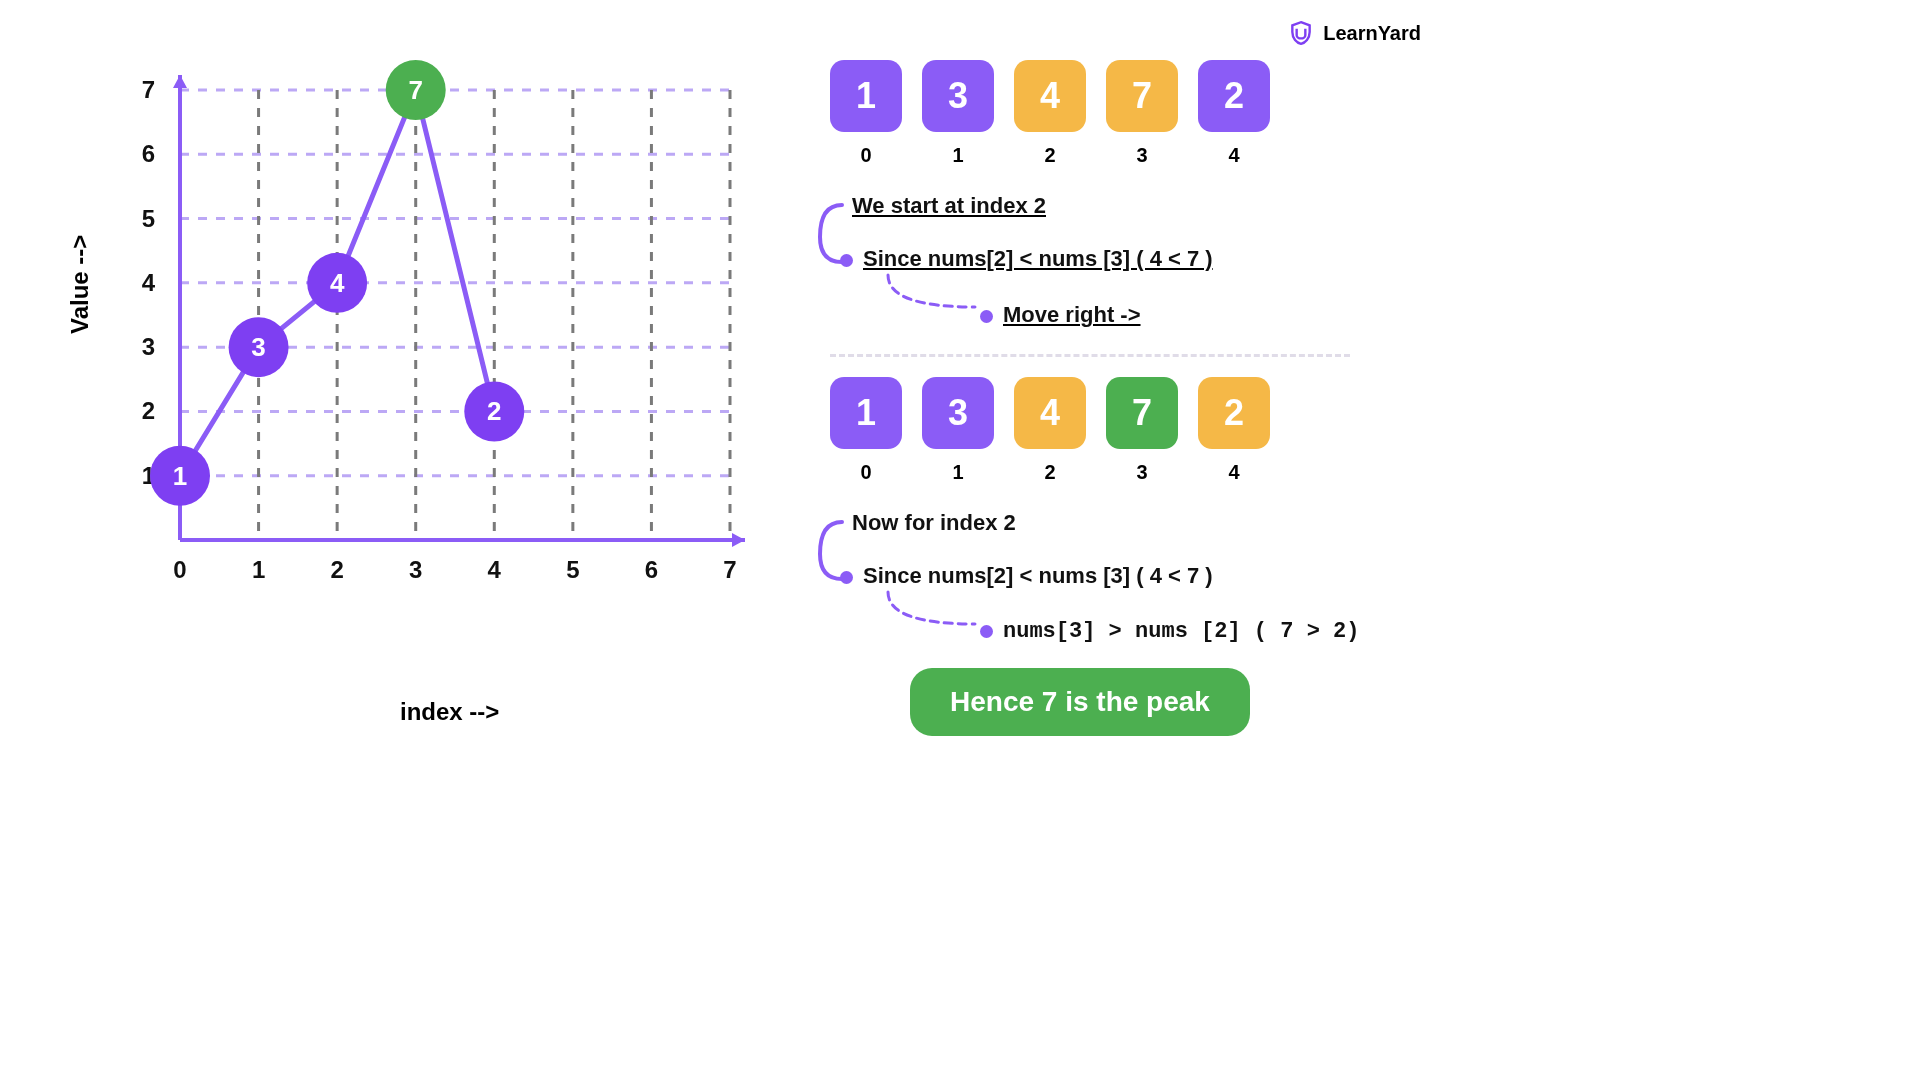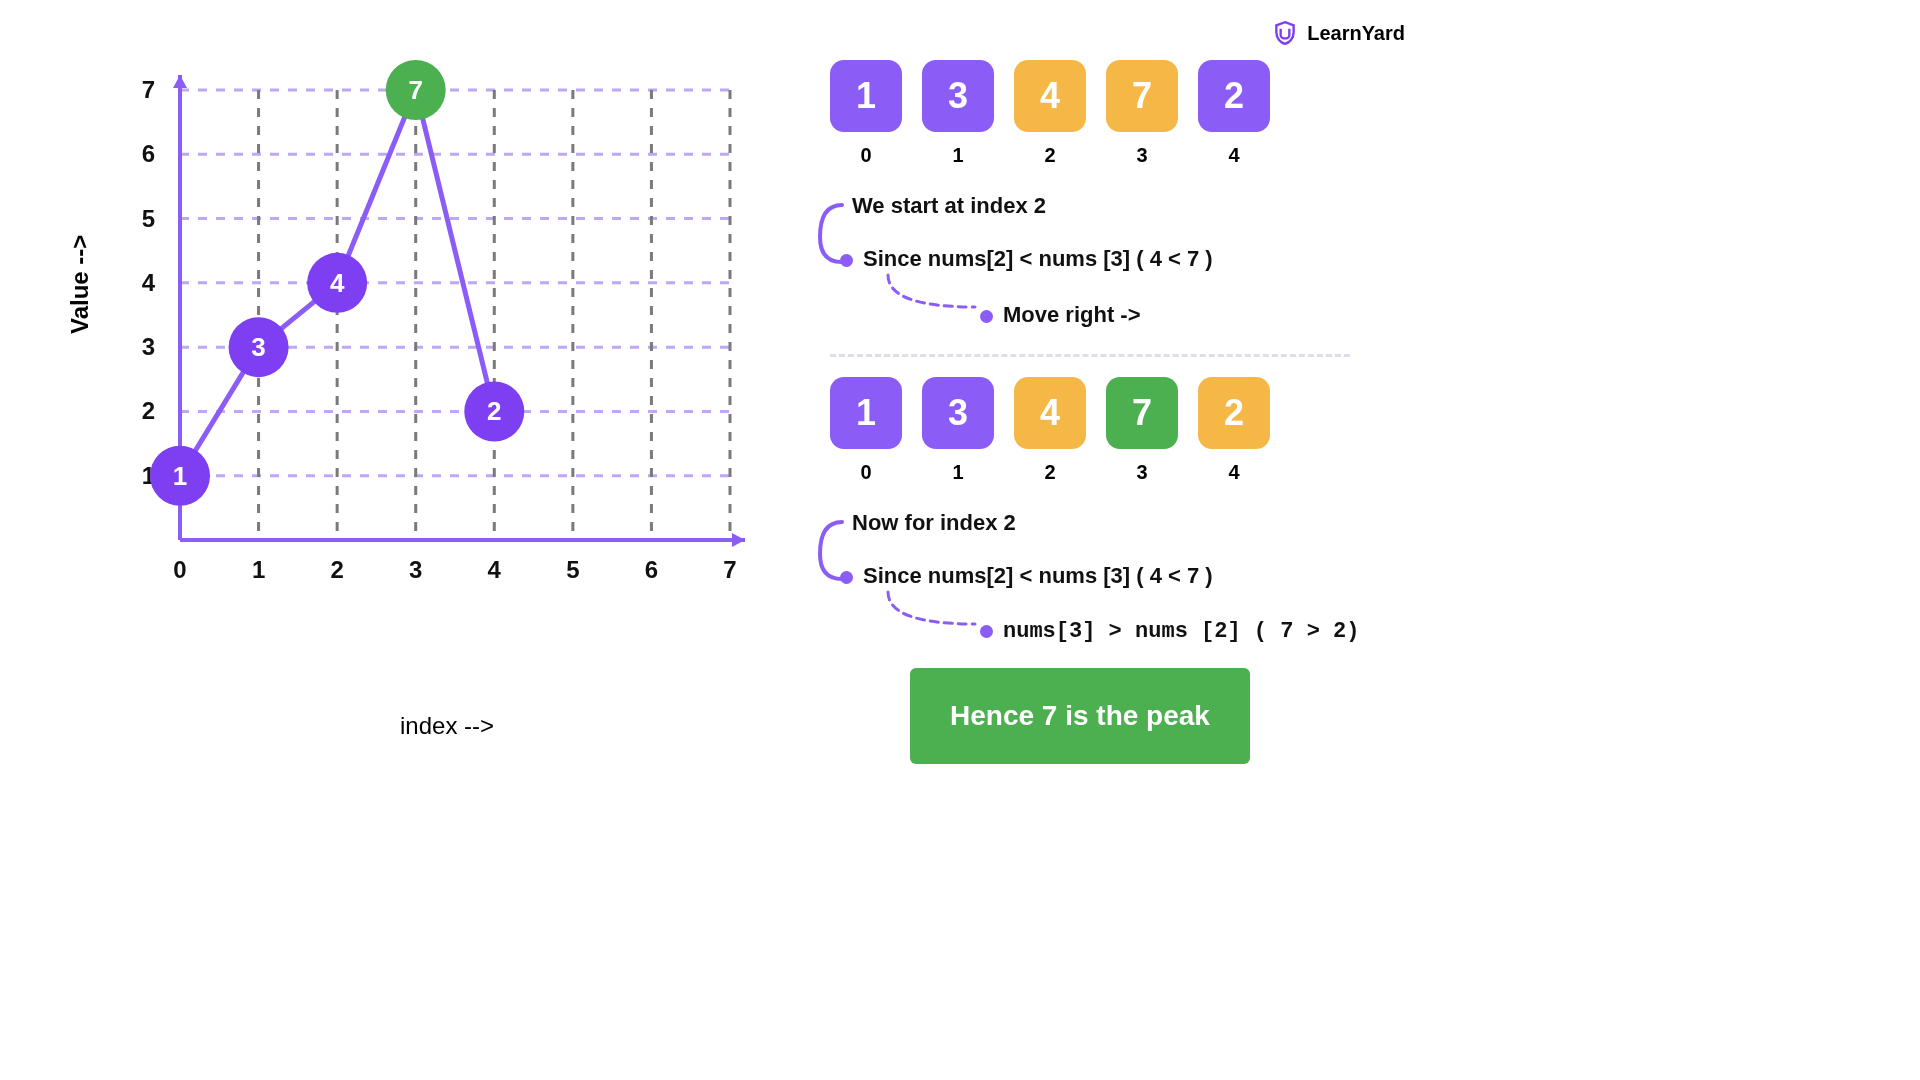--- a/index.html
+++ b/index.html
@@ -7,21 +7,21 @@
     font-family: -apple-system, BlinkMacSystemFont, 'Segoe UI', Arial, sans-serif;
     width: 1440px;
     height: 810px;
     background: #fff;
     position: relative;
     transform-origin: top left;
   }
   .logo {
     position: absolute;
     top: 20px;
-    right: 35px;
+    right: 19px;
     display: flex;
     align-items: center;
     gap: 9px;
   }
   .logo-icon {
     width: 26px;
     height: 26px;
   }
   .logo-text {
     font-weight: 700;
@@ -58,37 +58,37 @@
   .connector-svg { position: absolute; left: 0; top: 0; pointer-events: none; }
   .divider {
     border-top: 3px dashed #e0dce8;
     margin: 20px 30px 20px 30px;
   }
   .conclusion {
     background: #4caf50;
     color: #fff;
     font-weight: 800;
     font-size: 28px;
-    padding: 32px 40px;
-    border-radius: 6px;
+    padding: 18px 40px;
+    border-radius: 22px;
     display: inline-block;
     margin-left: 110px;
     margin-top: 18px;
   }
   .ylabel {
     position: absolute;
     left: 40px; top: 260px;
     transform: rotate(-90deg);
     transform-origin: left center;
     font-weight: 800; font-size: 24px;
   }
   .xlabel {
     position: absolute;
-    left: 360px; bottom: 24px;
-    font-weight: 400; font-size: 24px;
+    left: 360px; bottom: 10px;
+    font-weight: 700; font-size: 24px;
   }
 </style>
 </head>
 <body>
 
 <div class="logo">
   <svg class="logo-icon" viewBox="0 0 24 24">
     <path d="M12 2 L20 5 L20 11 C20 17 16 21 12 22 C8 21 4 17 4 11 L4 5 Z" fill="none" stroke="#7e3ff2" stroke-width="2.2"></path>
     <path d="M8 8 v6 a4 3 0 0 0 8 0 v-6" fill="none" stroke="#7e3ff2" stroke-width="2.2"></path>
   </svg>
@@ -157,21 +157,21 @@
         <div class="array-cell orange">7</div>
         <div class="array-cell purple">2</div>
       </div>
     <div class="idx-row" id="idx1">
         <div class="idx-cell">0</div>
         <div class="idx-cell">1</div>
         <div class="idx-cell">2</div>
         <div class="idx-cell">3</div>
         <div class="idx-cell">4</div>
       </div>
-    <div class="explain" style="position:relative;">
+    <div class="explain" style="position:relative;text-decoration:underline;">
       <svg class="connector-svg" width="60" height="130">
         <path d="M32 18 Q10 18 10 50 Q10 75 32 75" fill="none" stroke="#8b5cf6" stroke-width="4" stroke-linecap="round"></path>
       </svg>
       <div class="exp-line" style="margin-left:42px;">We start at index 2</div>
       <div class="exp-line bullet" style="margin-left:30px; margin-top:15px;"><span>Since nums[2] &lt; nums [3] ( 4 &lt; 7 )</span></div>
       <svg style="position:absolute; left:70px; top:80px;" width="110" height="50">
         <path d="M8 8 Q8 40 95 40" fill="none" stroke="#8b5cf6" stroke-width="3" stroke-dasharray="8 6" stroke-linecap="round"></path>
       </svg>
       <div class="exp-line bullet" style="margin-left:170px; margin-top:18px;"><span>Move right -&gt;</span></div>
     </div>

